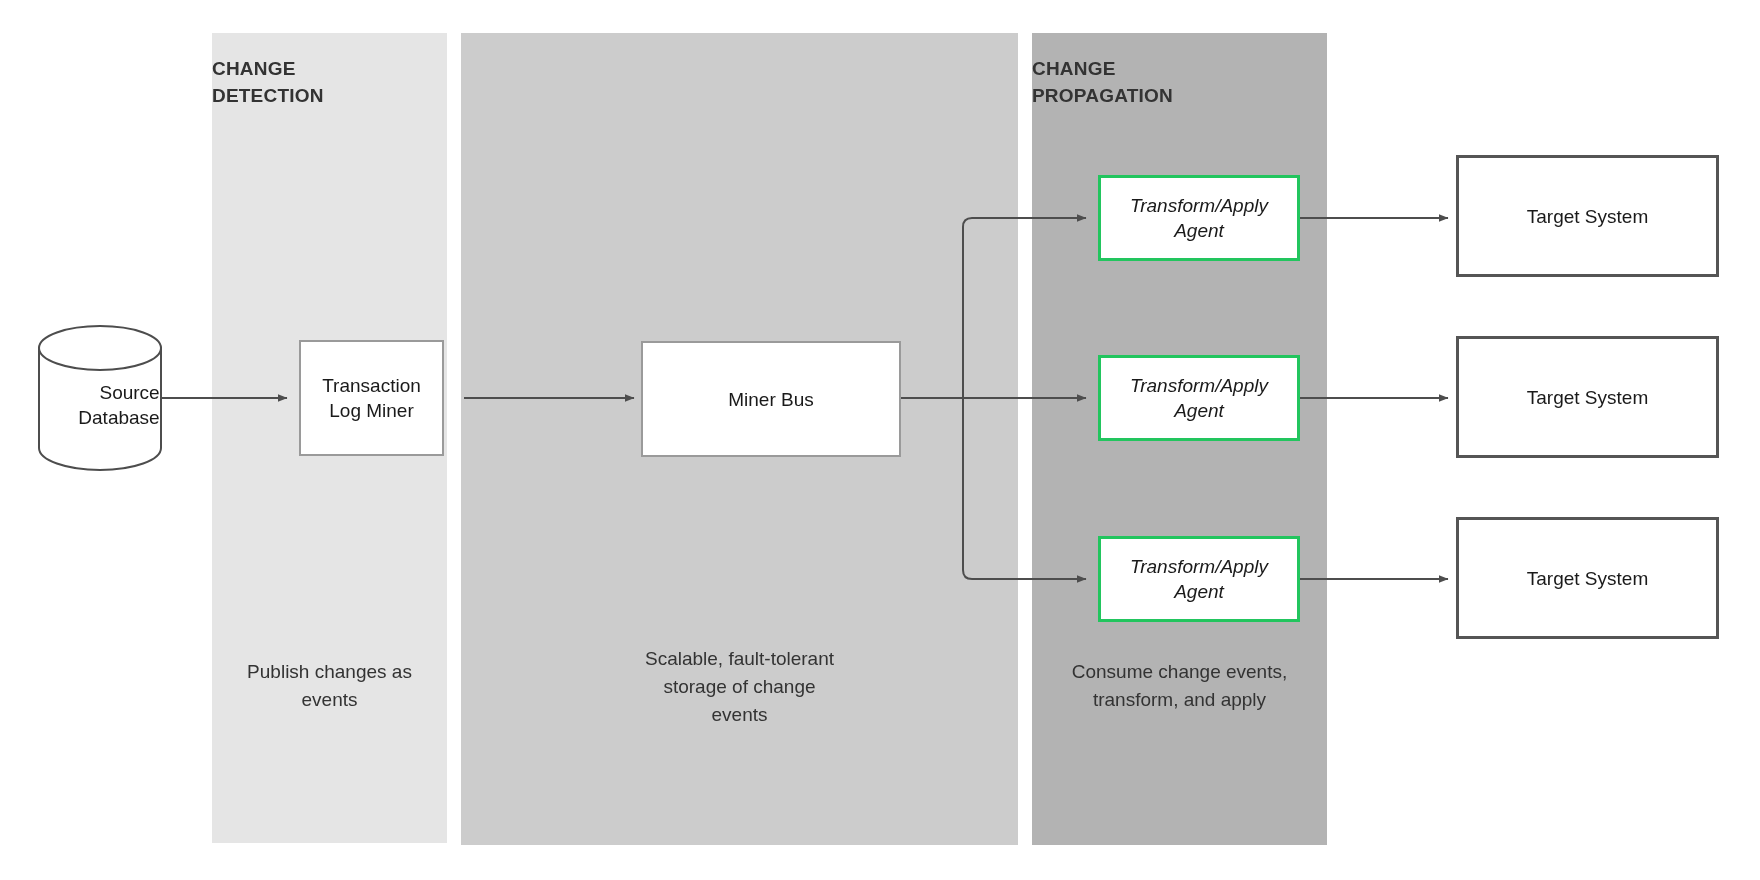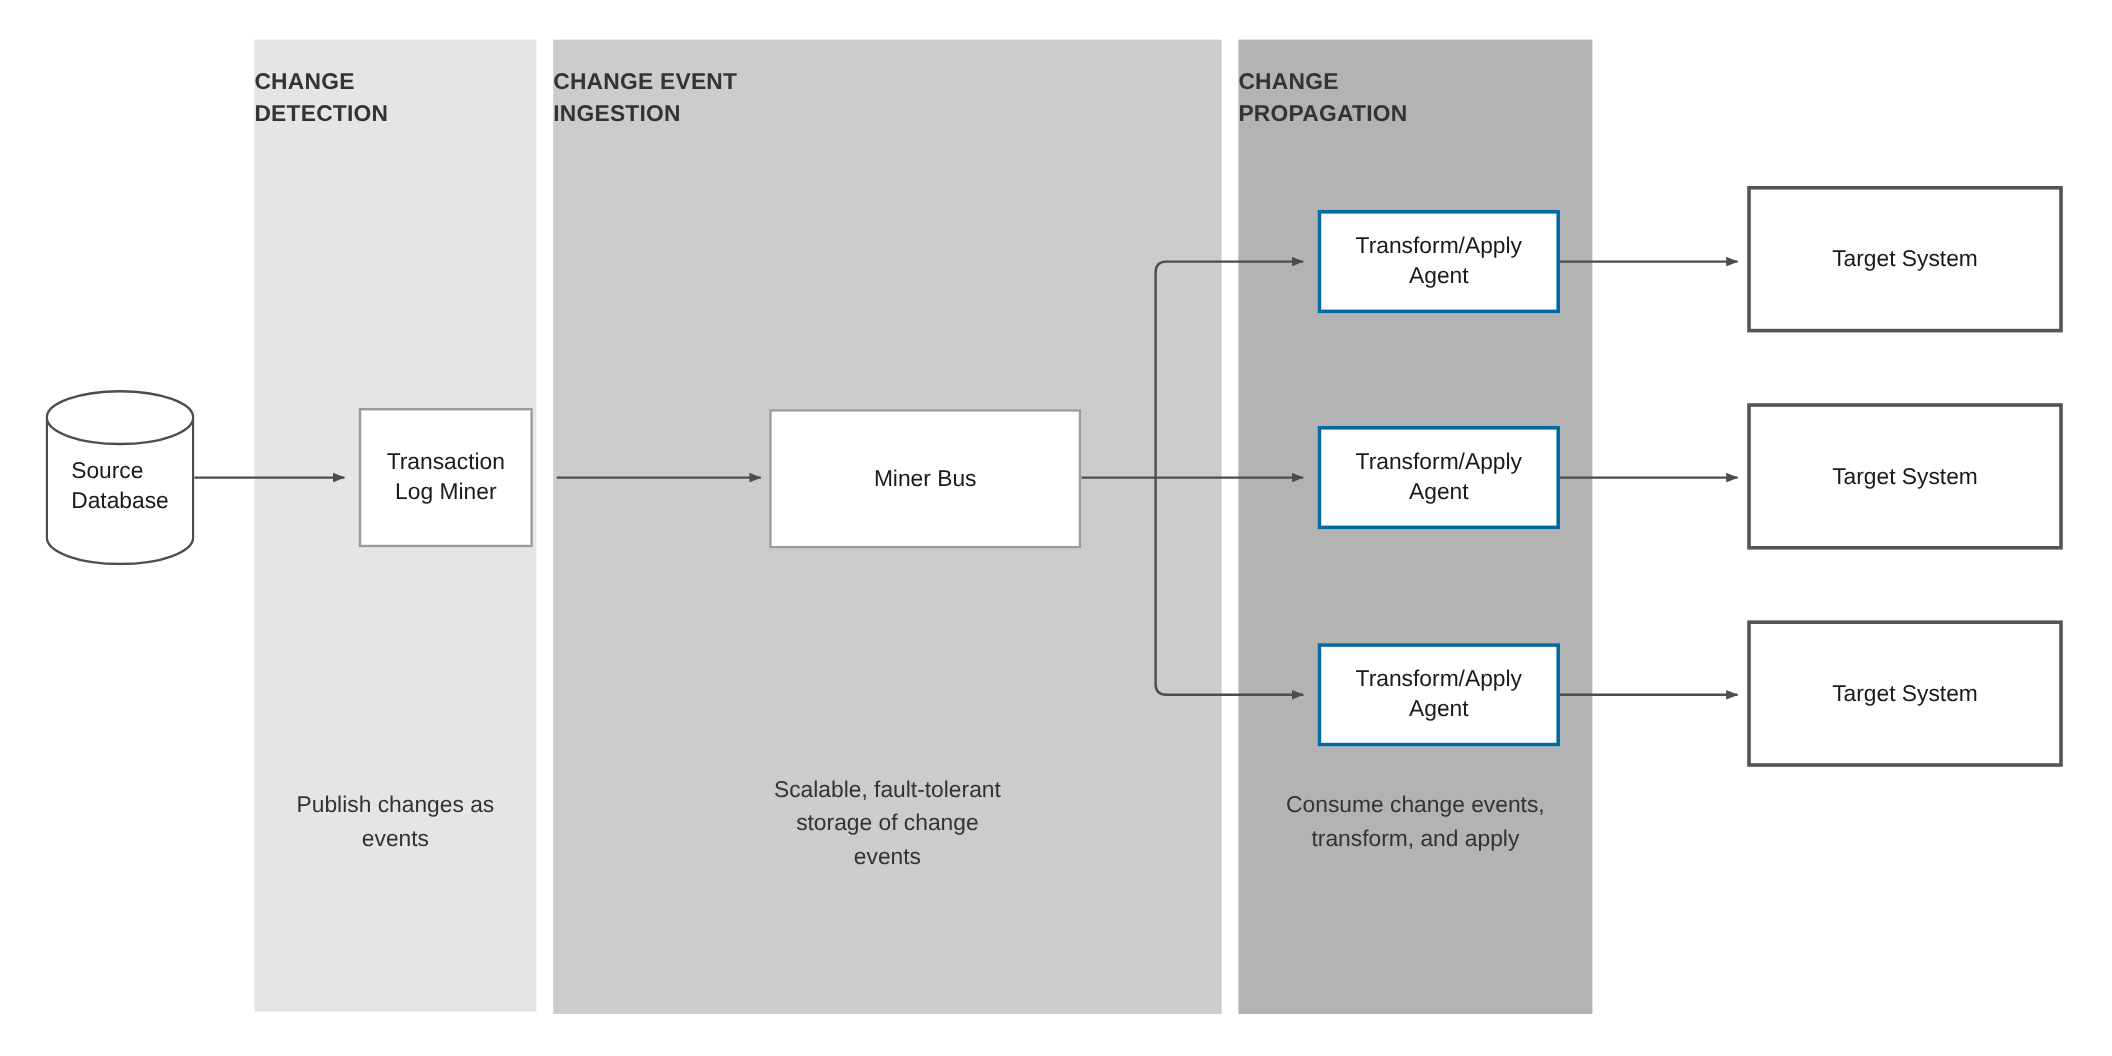--- a/index.html
+++ b/index.html
@@ -52,36 +52,38 @@
     text-align: center;
     font-size: 19px;
     line-height: 25px;
     color: #1a1a1a;
     white-space: pre-line;
   }
   .node.thin-border {
     border: 2px solid #9a9a9a;
   }
   .node.dark-border {
-    border: 3px solid #0369a1;
+    border: 3px solid #22c55e;
+    font-style: italic;
   }
   .node.mid-border {
     border: 3px solid #555555;
     text-align: right;
   }
   .cylinder {
     position: absolute;
     display: flex;
     align-items: center;
     justify-content: center;
-    text-align: left;
+    text-align: right;
     font-size: 19px;
     line-height: 25px;
     color: #1a1a1a;
     white-space: pre-line;
+    padding-left: 19px;
   }
   .cylinder svg {
     position: absolute;
     left: 0;
     top: 0;
   }
   .cylinder span {
     position: relative;
     z-index: 2;
     padding-top: 14px;
@@ -99,22 +101,20 @@
 <div id="canvas">
 
   <div class="lane" style="left:212px; top:33px; width:235px; height:810px; background:#e5e5e5;">
     <div class="lane-title" style="top:22px;">CHANGE
 DETECTION</div>
     <div class="lane-caption" style="top:625px;">Publish changes as
 events</div>
   </div>
 
   <div class="lane" style="left:461px; top:33px; width:557px; height:812px; background:#cccccc;">
-    <div class="lane-title" style="top:22px;">CHANGE EVENT
-INGESTION</div>
     <div class="lane-caption" style="top:612px;">Scalable, fault-tolerant
 storage of change
 events</div>
   </div>
 
   <div class="lane" style="left:1032px; top:33px; width:295px; height:812px; background:#b3b3b3;">
     <div class="lane-title" style="top:22px;">CHANGE
 PROPAGATION</div>
     <div class="lane-caption" style="top:625px;">Consume change events,
 transform, and apply</div>

